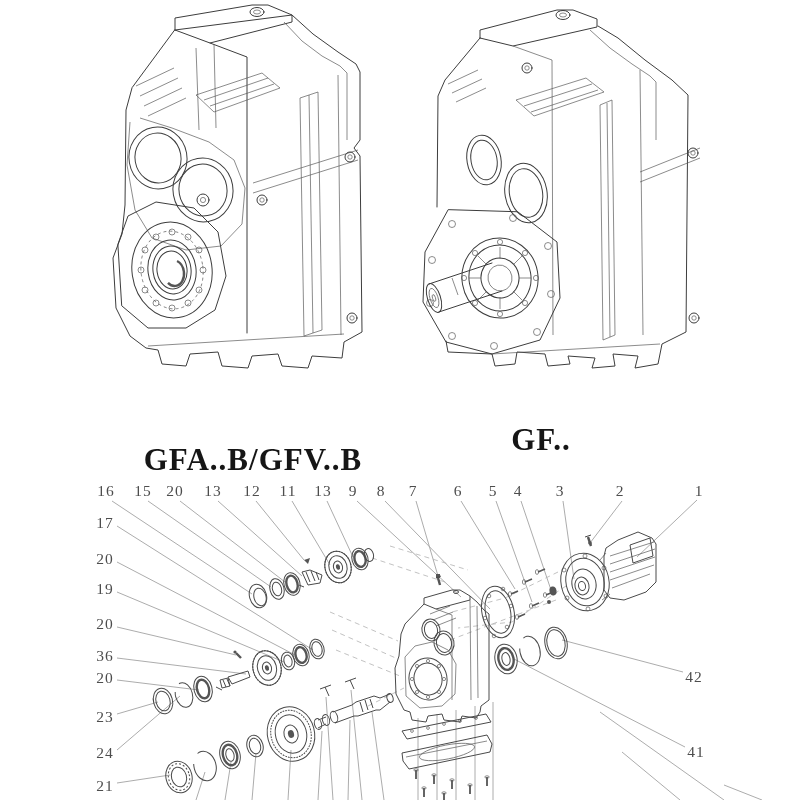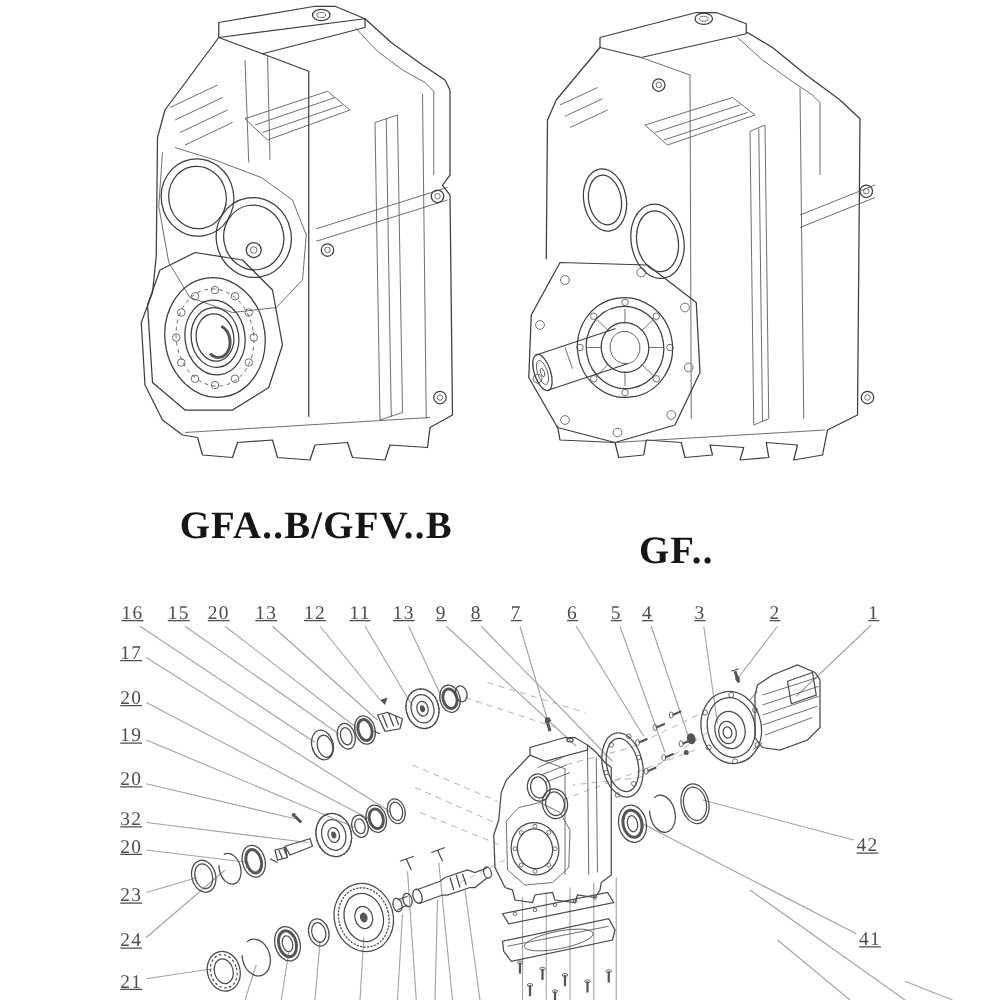--- a/index.html
+++ b/index.html
@@ -2,21 +2,21 @@
 <html><head>
 <meta charset="utf-8">
 <style>
   html,body{margin:0;padding:0;background:#fff;}
   .stage{position:relative;width:800px;height:800px;background:#fff;overflow:hidden;
          font-family:"Liberation Serif",serif;}
   .stage svg{position:absolute;left:0;top:0;}
   .model-label{position:absolute;transform:translate(-50%,-50%);font-weight:bold;
          font-size:31px;letter-spacing:1px;color:#161616;white-space:nowrap;}
   .co{position:absolute;transform:translate(-50%,-50%);font-size:15.5px;
-         color:#4d4d4d;letter-spacing:1px;white-space:nowrap;text-decoration:underline;}
+         color:#4d4d4d;letter-spacing:1px;white-space:nowrap;}
   
   .ln{fill:none;stroke:#3d3d3d;stroke-width:1;stroke-linejoin:round;stroke-linecap:round;}
   .lt{fill:none;stroke:#5a5a5a;stroke-width:.7;stroke-linejoin:round;}
   .pt{fill:none;stroke:#4a4a4a;stroke-width:1;}
   .ptb{fill:none;stroke:#555;stroke-width:2.4;}
   .ldr{fill:none;stroke:#a3a3a3;stroke-width:.9;}
   .dsh{fill:none;stroke:#b3b3b3;stroke-width:.8;stroke-dasharray:5 4;}
   .dk{fill:#555;stroke:none;}
 </style>
 </head>
@@ -387,21 +387,21 @@
       <path class="pt" d="M606,548 L618,540 L638,532 L652,538 L656,544 L656,582 L646,592 L624,600 L610,598 L604,590 L604,556 Z"></path>
       <path class="lt" d="M610,556 L654,542 M610,564 L655,549 M610,572 L655,557 M610,580 L654,565 M612,588 L650,574"></path>
       <path class="pt" d="M630,545 L650,538 L653,556 L633,563 Z"></path>
       <path class="lt" d="M600,560 L606,553 M602,600 L610,594"></path>
       <path class="ptb" d="M588,537 L591,546" stroke-width="1.8"></path>
           <path class="pt" d="M585,537 L591,535"></path>
     </g>
   </g>
 </svg>
 
-<div class="model-label" style="left:253px;top:420px;text-align:center;">GFA..B/GFV..B</div>
+<div class="model-label" style="left:253px;top:460px;text-align:center;">GFA..B/GFV..B</div>
 <div class="model-label" style="left:541px;top:440px;">GF..</div>
 
 <span class="co" style="left:106px;top:491px">16</span>
 <span class="co" style="left:143px;top:491px">15</span>
 <span class="co" style="left:175px;top:491px">20</span>
 <span class="co" style="left:213px;top:491px">13</span>
 <span class="co" style="left:252px;top:491px">12</span>
 <span class="co" style="left:288px;top:491px">11</span>
 <span class="co" style="left:323px;top:491px">13</span>
 <span class="co" style="left:353px;top:491px">9</span>
@@ -411,21 +411,21 @@
 <span class="co" style="left:493px;top:491px">5</span>
 <span class="co" style="left:518px;top:491px">4</span>
 <span class="co" style="left:560px;top:491px">3</span>
 <span class="co" style="left:620px;top:491px">2</span>
 <span class="co" style="left:699px;top:491px">1</span>
 
 <span class="co" style="left:105px;top:523px">17</span>
 <span class="co" style="left:105px;top:559px">20</span>
 <span class="co" style="left:105px;top:589px">19</span>
 <span class="co" style="left:105px;top:624px">20</span>
-<span class="co" style="left:105px;top:656px">32</span>
+<span class="co" style="left:105px;top:656px">36</span>
 <span class="co" style="left:105px;top:678px">20</span>
 <span class="co" style="left:105px;top:717px">23</span>
 <span class="co" style="left:105px;top:753px">24</span>
 <span class="co" style="left:105px;top:786px">21</span>
 
 <span class="co" style="left:694px;top:677px">42</span>
 <span class="co" style="left:696px;top:752px">41</span>
 
 </div>
 

